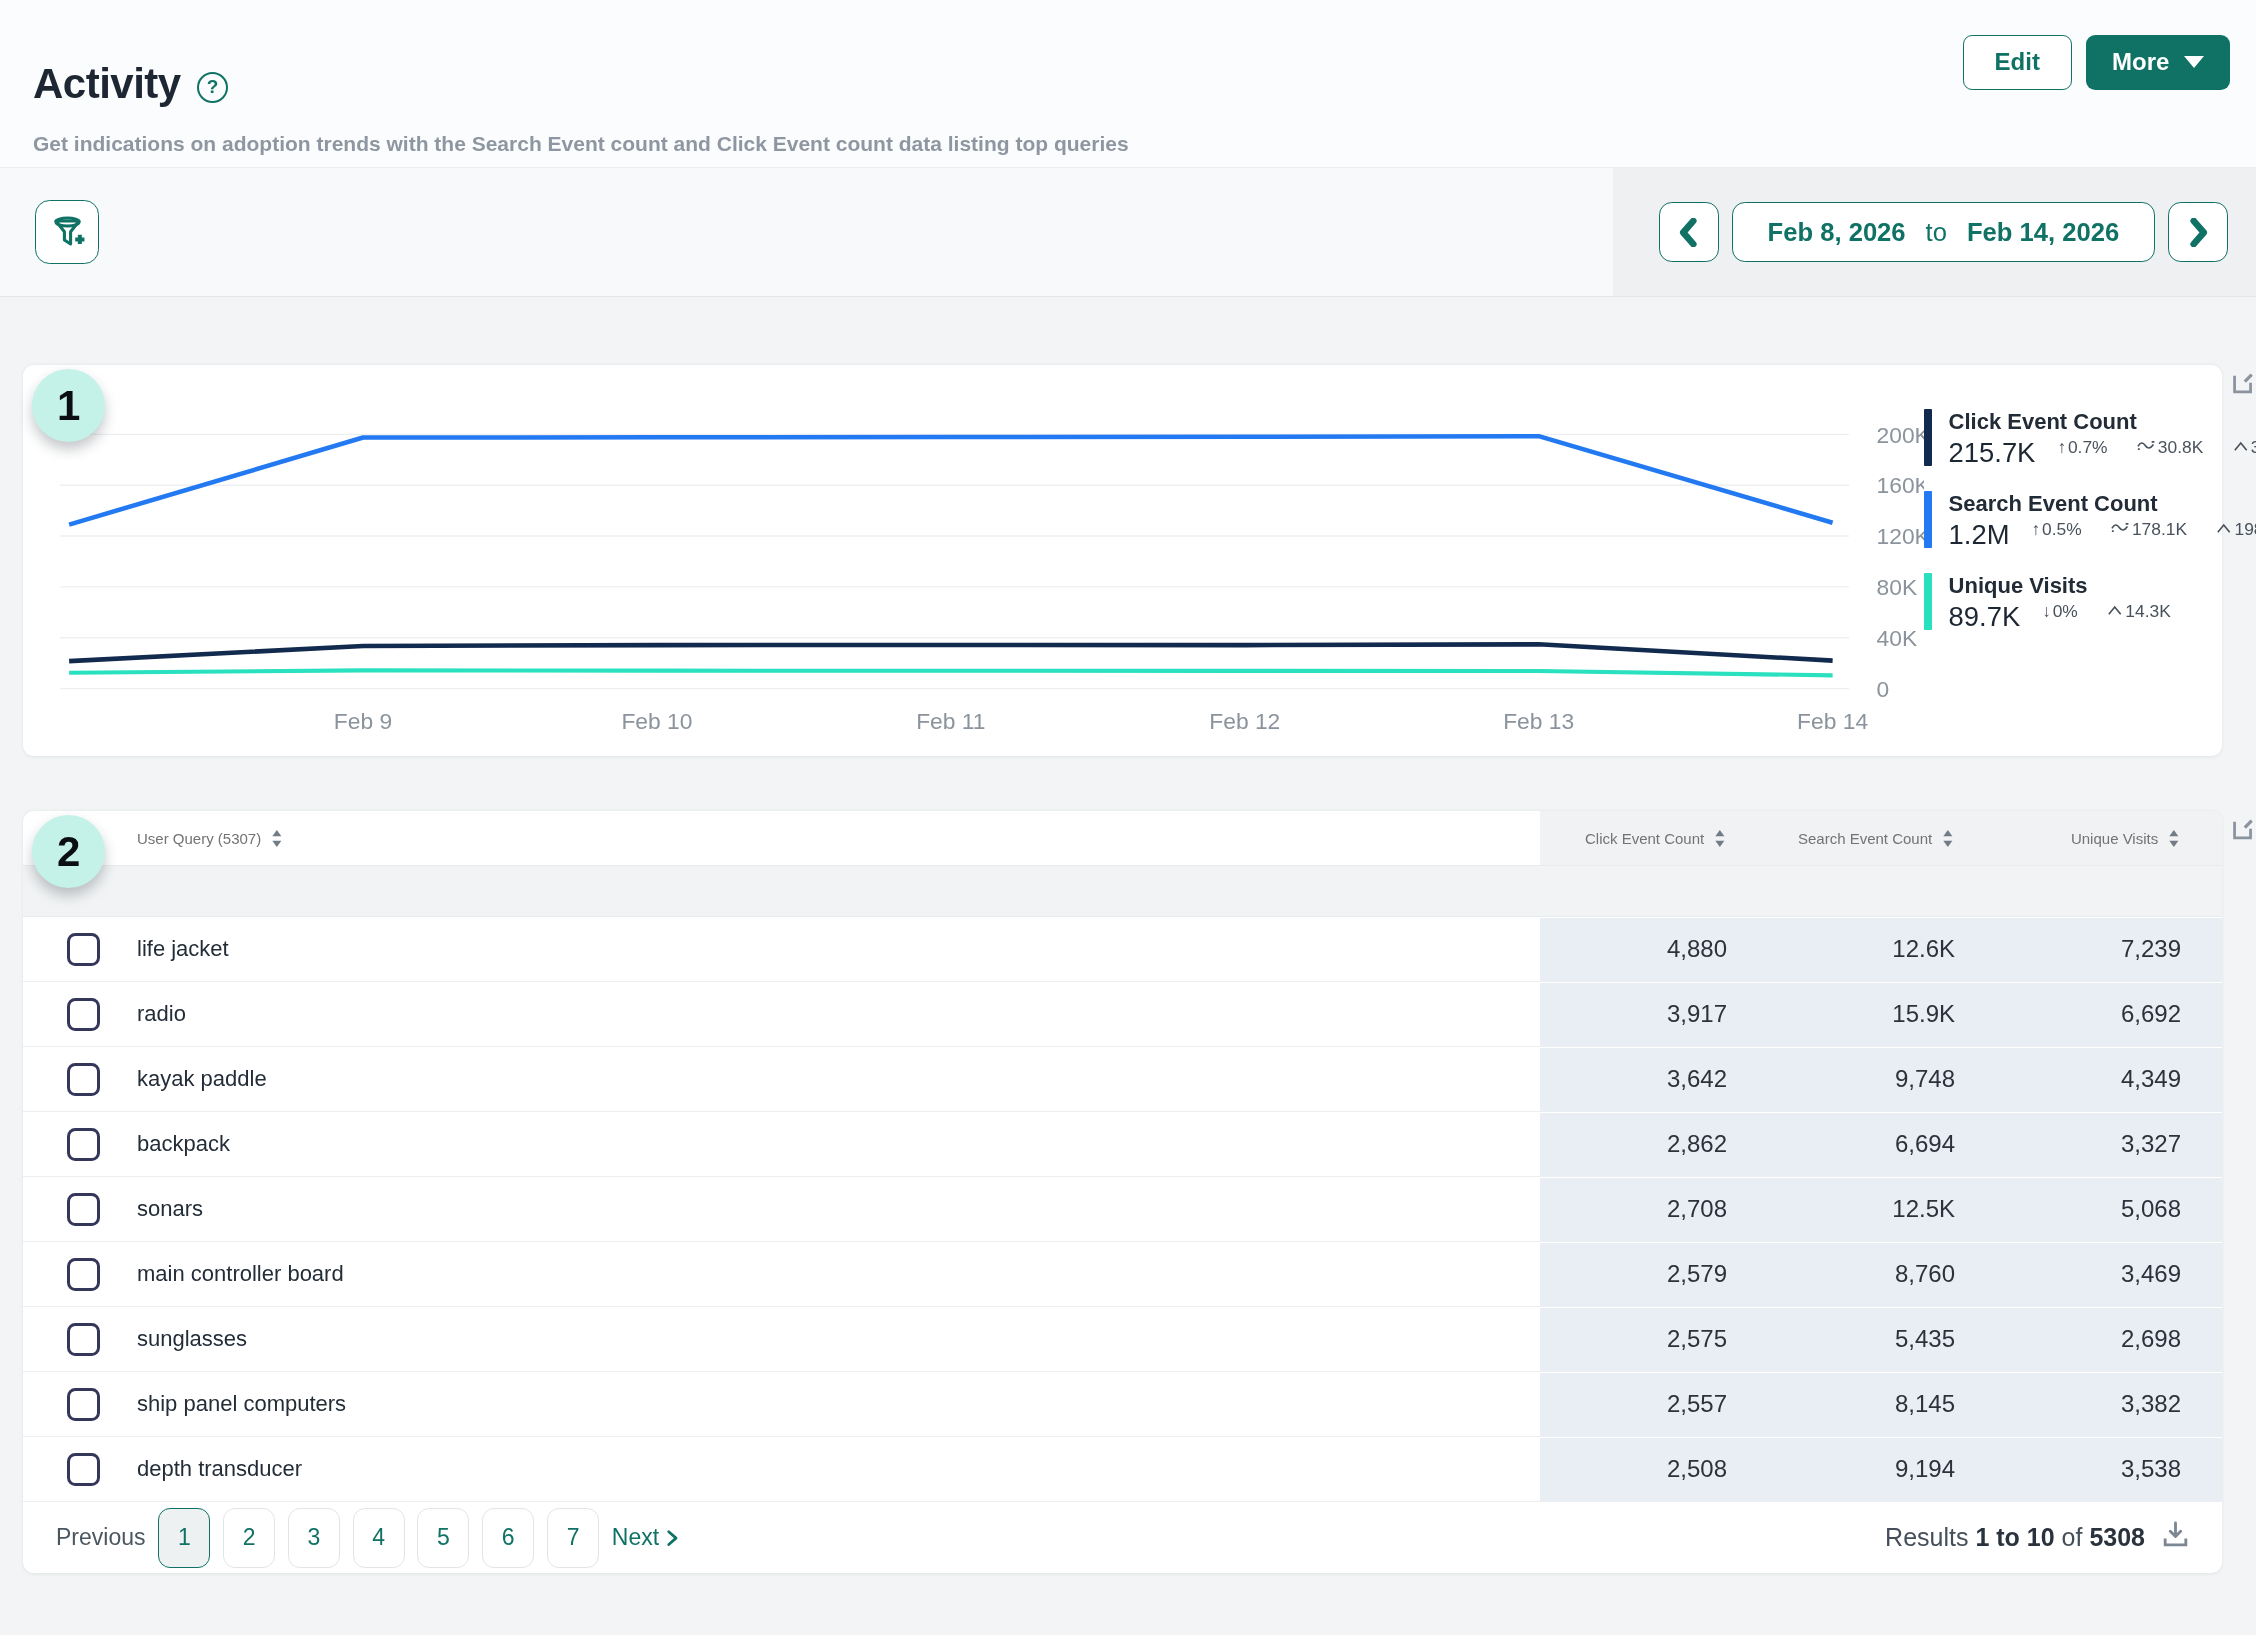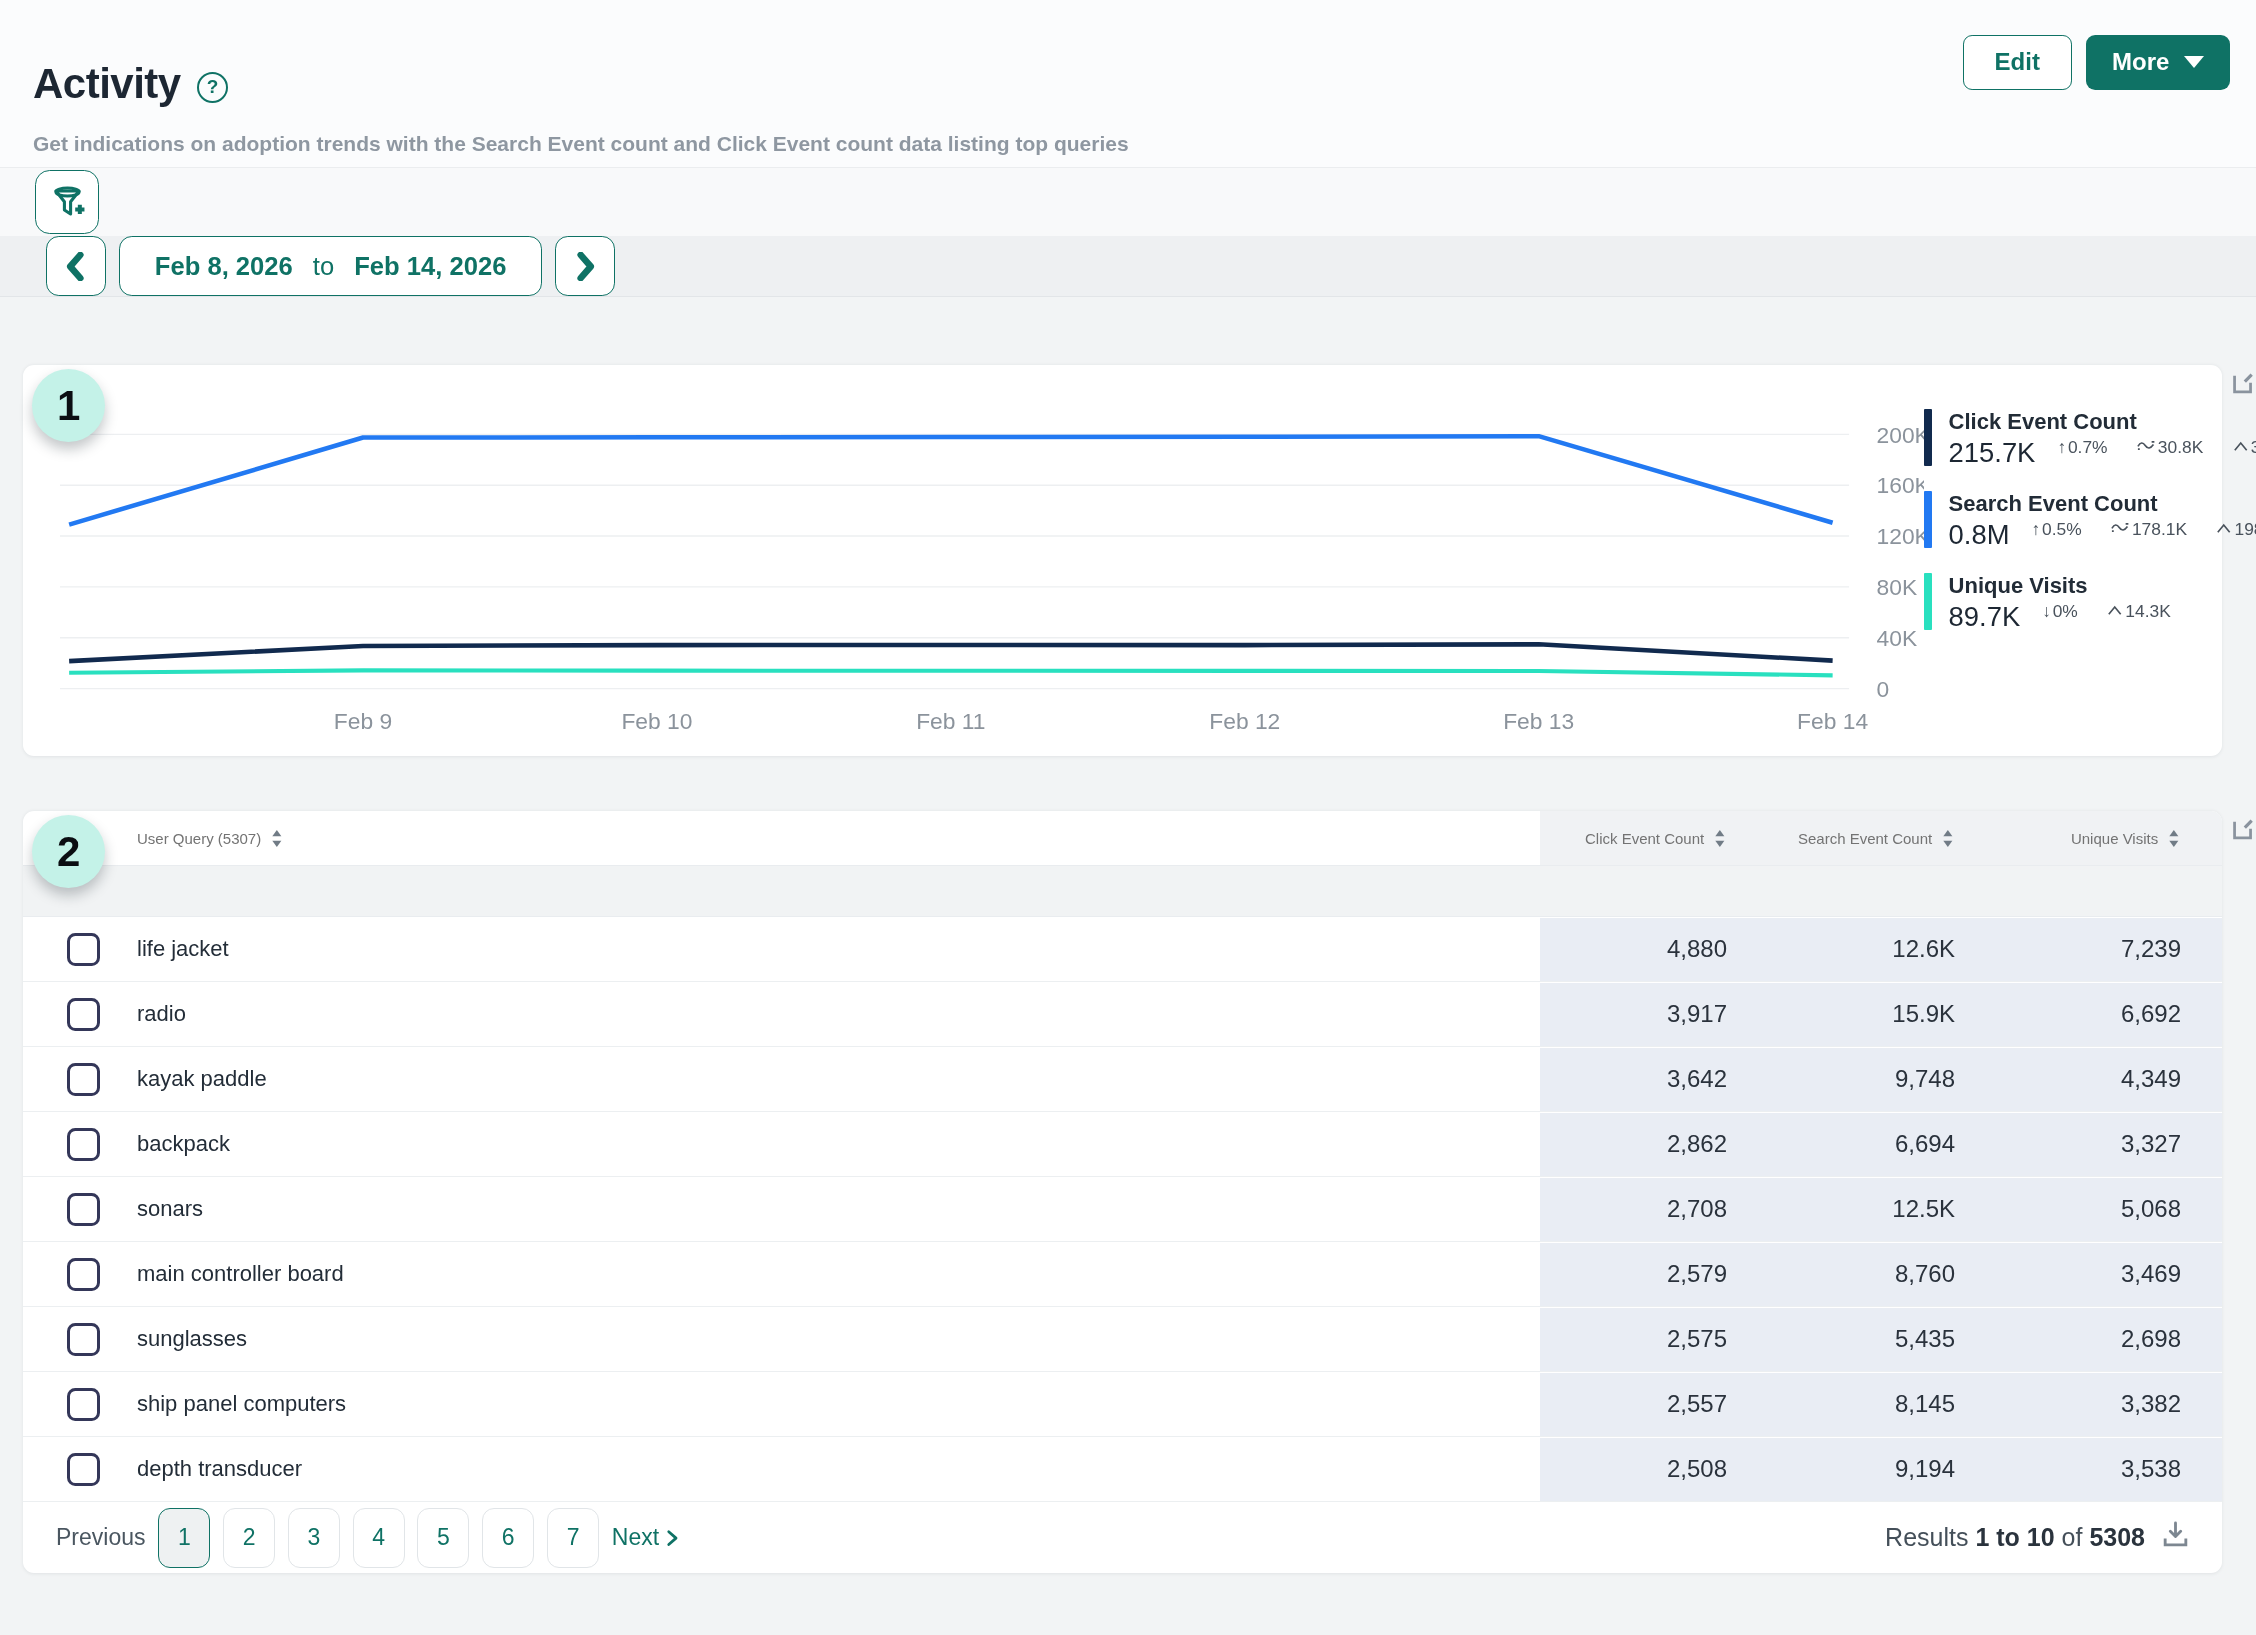--- a/index.html
+++ b/index.html
@@ -20,21 +20,21 @@
   .header-actions { display:flex; gap:14.6px; margin-top:18.3px; }
   .btn-outline { background:#fff; border:1.4px solid #0f7265; color:#0f7265;
                  font-size:24px; font-weight:600; border-radius:9.1px; padding:12.8px 31px;
                  cursor:pointer; font-family:inherit; }
   .btn-solid { background:#0f7265; border:none; color:#fff; font-size:24px; font-weight:600;
                border-radius:9.1px; padding:12.8px 25.6px; display:flex; align-items:center;
                gap:14.6px; cursor:pointer; font-family:inherit; }
   .caret { width:0; height:0; border-left:10px solid transparent;
            border-right:10px solid transparent; border-top:12px solid #fff; display:inline-block; }
   
-  .toolbar { display:flex; border-top:0.9px solid #ebedef; border-bottom:0.9px solid #e2e5e8; height:130px;flex-direction:column; }
+  .toolbar { display:flex; border-top:0.9px solid #ebedef; border-bottom:0.9px solid #e2e5e8; height:130px; }
   .toolbar-left { flex:1; background:#f8f9fa; display:flex; align-items:center; padding-left:35px; }
   .toolbar-right { background:#eef0f2; display:flex; align-items:center; gap:12.8px; padding:0 29px 0 46px; }
   .filter-btn { width:64px; height:64px; background:#fff; border:1.4px solid #0f7265;
                 border-radius:14.6px; display:flex; align-items:center; justify-content:center; cursor:pointer; }
   .nav-btn { width:60px; height:60px; background:#fff; border:1.4px solid #0f7265;
              border-radius:12.8px; display:flex; align-items:center; justify-content:center; cursor:pointer; }
   .date-btn { height:60px; background:#fff; border:1.4px solid #0f7265; border-radius:12.8px;
               display:flex; align-items:center; gap:20px; padding:0 35px; cursor:pointer;
               font-family:inherit; font-size:25.6px; font-weight:600; color:#0f7265; }
   .date-btn .to { font-weight:500; }
@@ -200,21 +200,21 @@
                 </span>
               </div>
             </div>
           </div>
 
           <div class="legend-item">
             <span class="lbar" style="background: rgb(34, 121, 242);"></span>
             <div class="ltext">
               <div class="lname">Search Event Count</div>
               <div class="lstats">
-                <span class="lvalue">0.8M</span>
+                <span class="lvalue">1.2M</span>
                 <span class="lsmall">
                     <span>↑</span>
                     <span>0.5%</span>
                   </span>
                 <span class="stat">
                   <svg width="18.3" height="12.8" viewBox="0 0 20 14">
                       <path d="M1 8 Q5 1 9 7 T18 6 M1 11 h2 M16 3 h3" fill="none" stroke="#49525c" stroke-width="1.8"></path>
                     </svg>
                   <span>178.1K</span>
                 </span>

